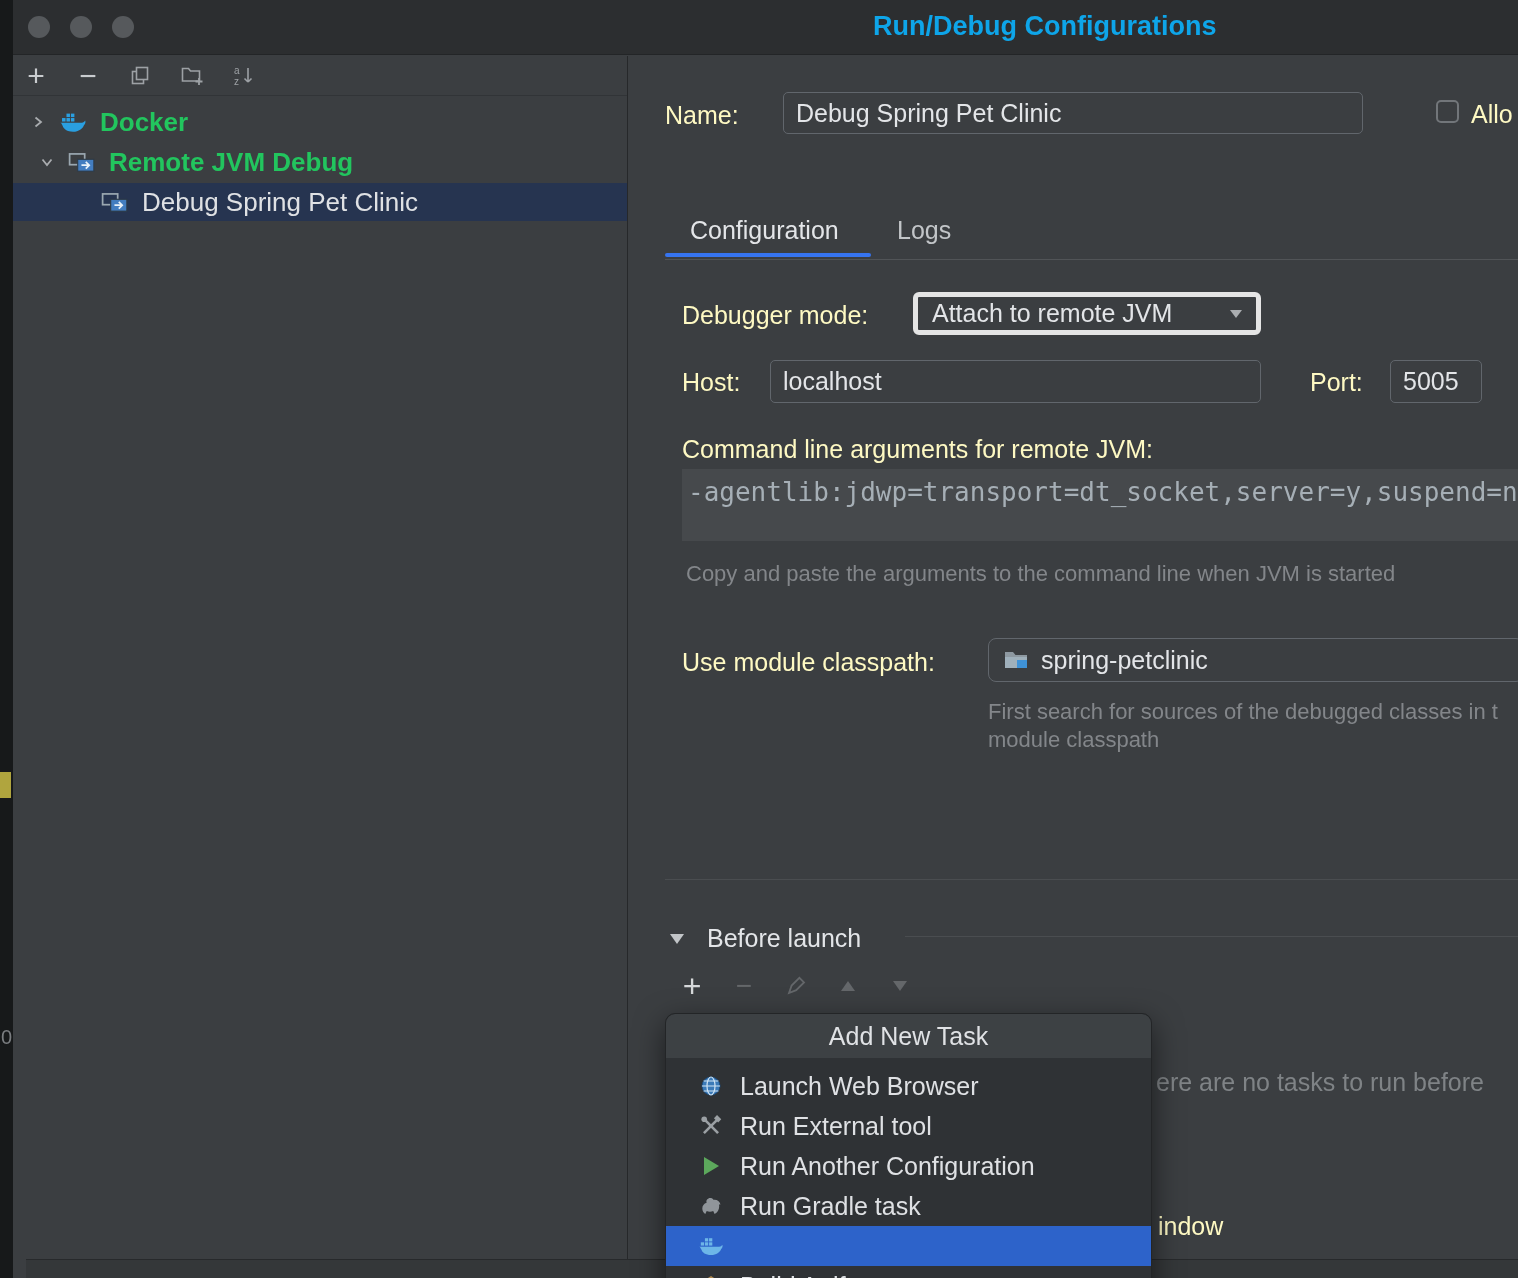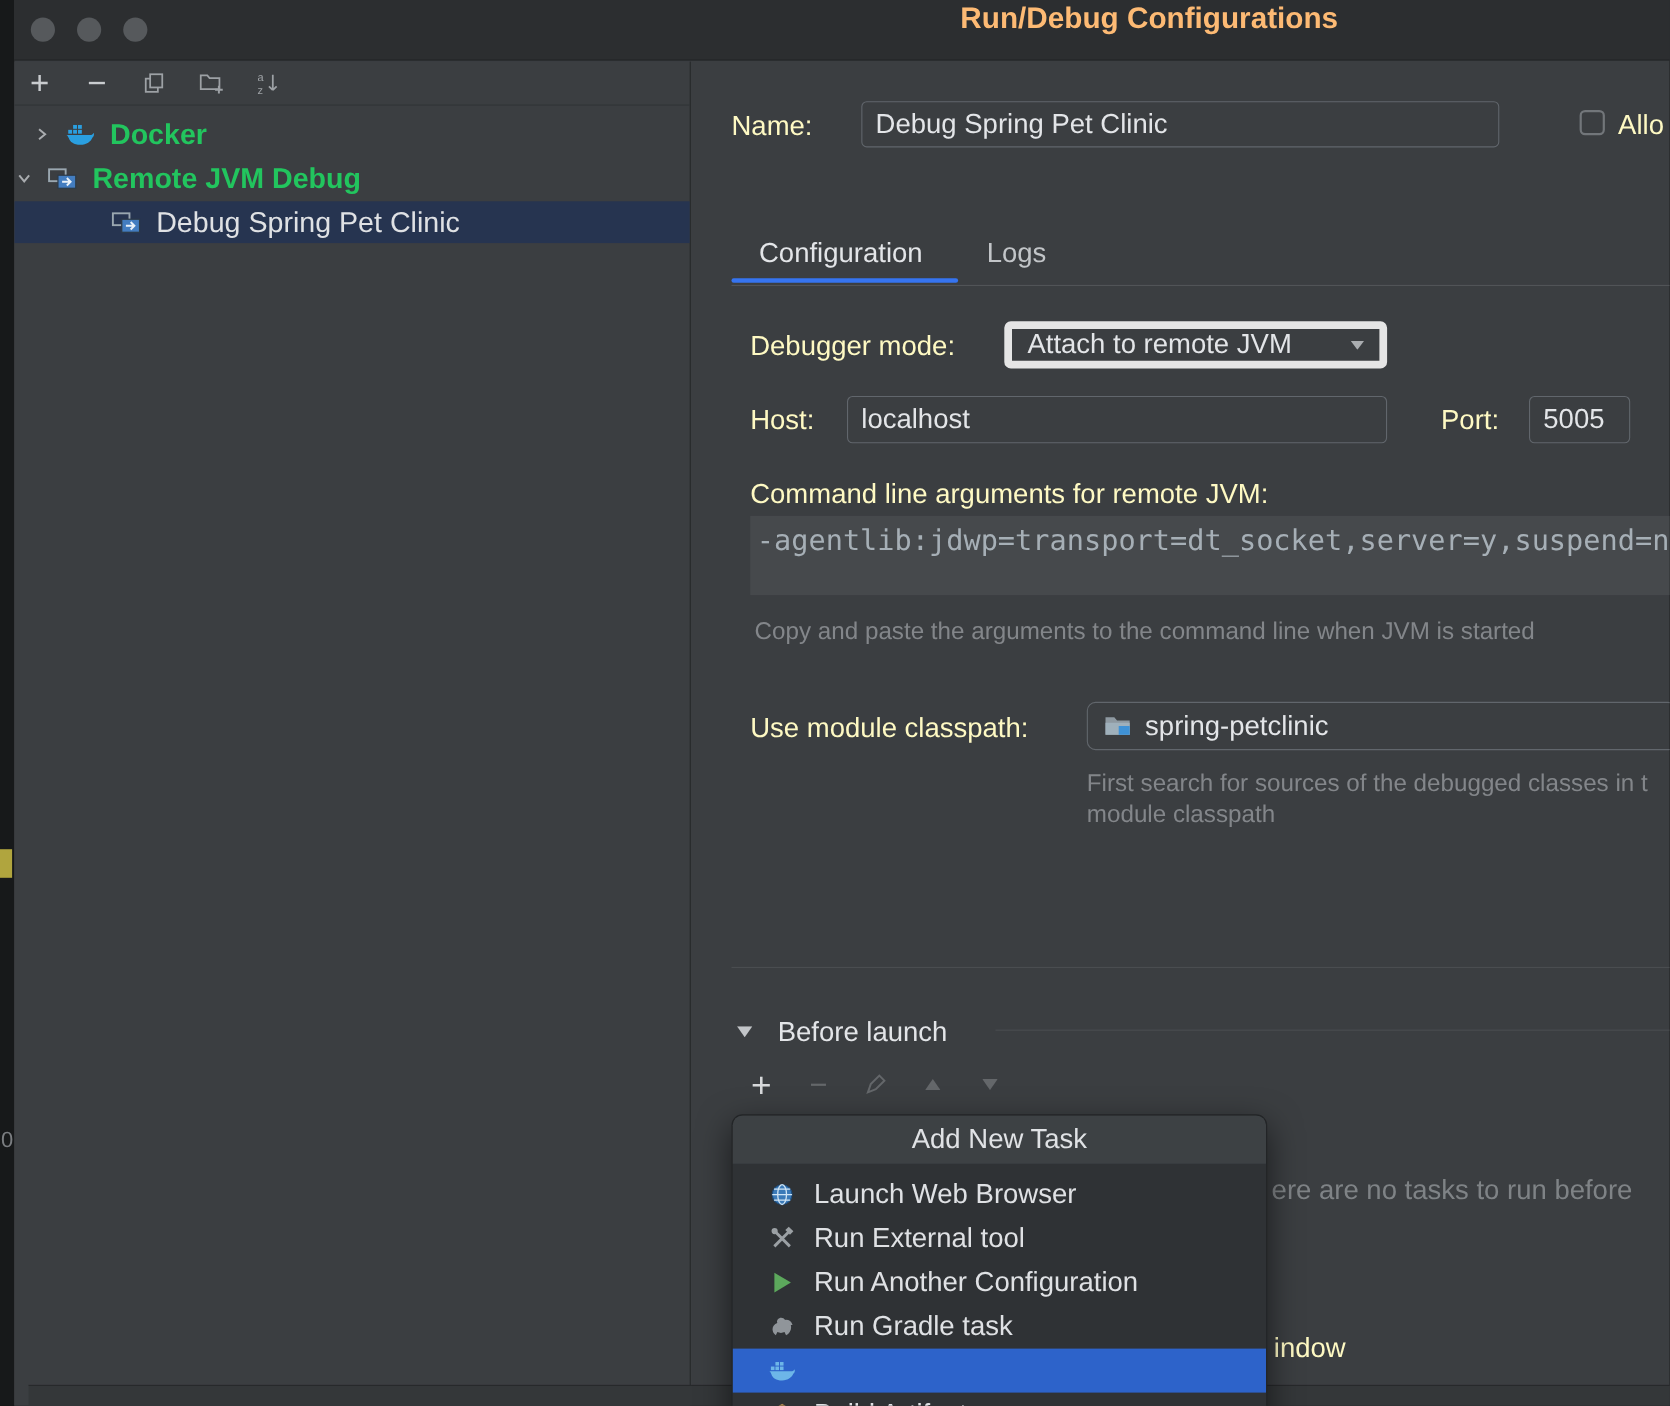--- a/index.html
+++ b/index.html
@@ -15,21 +15,21 @@
 
   .left-strip { left:0; top:0; width:13px; height:1278px; background:#17191a; }
   .strip-mark { left:0; top:772px; width:11px; height:26px; background:#b0a53e; }
   .strip-num { left:1px; top:1026px; font-size:20px; color:#7a7d80; }
 
   .dialog { left:13px; top:0; width:1505px; height:1278px; background:#3b3e41; }
 
   .titlebar { left:0; top:0; width:1505px; height:55px; background:#2c2e30; border-bottom:1px solid #232527; }
   .traffic { left:15px; top:16px; display:flex; gap:20px; }
   .dot { width:22px; height:22px; border-radius:50%; background:#56595c; display:inline-block; }
-  .title { left:860px; top:1px; font-size:27px; font-weight:bold; color:#fdba74; white-space:nowrap; }
+  .title { left:860px; top:11px; font-size:27px; font-weight:bold; color:#0ea5e9; white-space:nowrap; }
 
   .sidebar { left:0; top:56px; width:615px; height:1222px; background:#3b3e41; border-right:1px solid #26282a; overflow:hidden; }
   .side-toolbar { left:0; top:0; width:615px; height:40px; padding-left:11px; gap:28px; border-bottom:1px solid #313437; }
   .tool-btn { width:24px; height:28px; display:flex; align-items:center; justify-content:center; color:#c9cccf; font-size:30px; line-height:28px; }
 
   .tree-row { position:absolute; left:0; width:615px; height:38px; gap:12px; font-size:26px; white-space:nowrap; }
   .tree-row .glabel { font-weight:bold; color:#22c55e; }
   .tree-row .ilabel { font-weight:normal; color:#dfe1e4; }
   .row-selected { background:#263450; }
   .chev { width:16px; display:flex; justify-content:center; }
@@ -38,21 +38,21 @@
   .edit-link { left:19px; top:1146px; font-size:25px; color:#5591f5; white-space:nowrap; }
 
   .content { left:615px; top:56px; width:890px; height:1222px; overflow:hidden; }
   .input { background:transparent; border:1px solid #61666c; border-radius:5px; color:#e3e5e8; font-size:25px; padding:0 12px; font-family:"Liberation Sans", sans-serif; outline:none; }
   .checkbox { width:23px; height:23px; border:2px solid #72767a; border-radius:5px; background:transparent; }
   .tab { font-size:25px; white-space:nowrap; }
   .tab-active { color:#e3e5e8; }
   .tab-inactive { color:#c2c5c8; }
   .tab-underline { height:4px; background:#3674f0; border-radius:2px; }
   .hline { height:1px; background:#4a4d50; }
-  .dropdown { border:7px solid #e5e5e5; border-radius:6px; display:flex; align-items:center; padding:0 14px; font-size:25px; color:#e3e5e8; justify-content:space-between; }
+  .dropdown { border:5px solid #e5e5e5; border-radius:6px; display:flex; align-items:center; padding:0 14px; font-size:25px; color:#e3e5e8; justify-content:space-between; }
   .combo { border:1px solid #61666c; border-radius:8px; display:flex; align-items:center; padding:0 14px; gap:12px; font-size:25px; color:#e3e5e8; }
   .cmdbox { background:#46494c; color:#a6afb6; font-size:26px; padding:8px 6px; white-space:nowrap; overflow:hidden; }
   .mini-toolbar { gap:28px; }
   .mini-btn { width:24px; height:30px; display:flex; align-items:center; justify-content:center; }
   .mini-plus { color:#d6d8da; font-size:32px; }
   .mini-dis { color:#64676a; font-size:28px; }
 
   .popup { left:665px; top:1013px; width:487px; height:300px; background:#2f3235; border:1px solid #232527; border-radius:10px 10px 0 0; box-shadow:0 10px 30px rgba(0,0,0,0.55); z-index:20; overflow:hidden; }
   .popup-header { height:44px; background:#3d4144; display:flex; align-items:center; justify-content:center; font-size:25px; color:#e0e2e5; border-radius:9px 9px 0 0; }
   .popup-items { padding-top:8px; }
@@ -122,21 +122,21 @@
                 <rect x="10.2" y="6.6" width="3" height="3"></rect>
                 <rect x="6.4" y="2.8" width="3" height="3"></rect>
                 <rect x="10.2" y="2.8" width="3" height="3"></rect>
                 <path d="M1 10.6h18.6c1.3 0 2.3-.7 2.8-1.8.5.9.4 2.8-1 3.9-1.1 2.8-4.4 5.6-9.4 5.6s-8.1-2.3-8.9-5.1c-.7-1-.9-2.6-2.1-2.6z"></path>
               </g>
             </svg>
         </span>
         <span class="glabel">Docker</span>
       </div>
 
-      <div class="tree-row flexrow" style="top:87px; padding-left:1px;">
+      <div class="tree-row flexrow" style="top:87px; padding-left:26px;">
         <span class="chev">
           <svg width="16" height="14" viewBox="0 0 16 14">
               <path d="M3.5 4.5L8 10l4.5-5.5" fill="none" stroke="#a9acaf" stroke-width="1.8"></path>
             </svg>
         </span>
         <span class="tree-icon">
           <svg width="28" height="26" viewBox="0 0 26 24">
               <rect x="1.5" y="4.5" width="14" height="10" fill="none" stroke="#9aa7b0" stroke-width="1.6"></rect>
               <rect x="9" y="9.5" width="15" height="11" fill="#437dc0" stroke="#2d3a46" stroke-width="1"></rect>
               <path d="M12.5 15h7M16.5 11.8l3.2 3.2-3.2 3.2" stroke="#eaf2f9" stroke-width="1.6" fill="none"></path>

